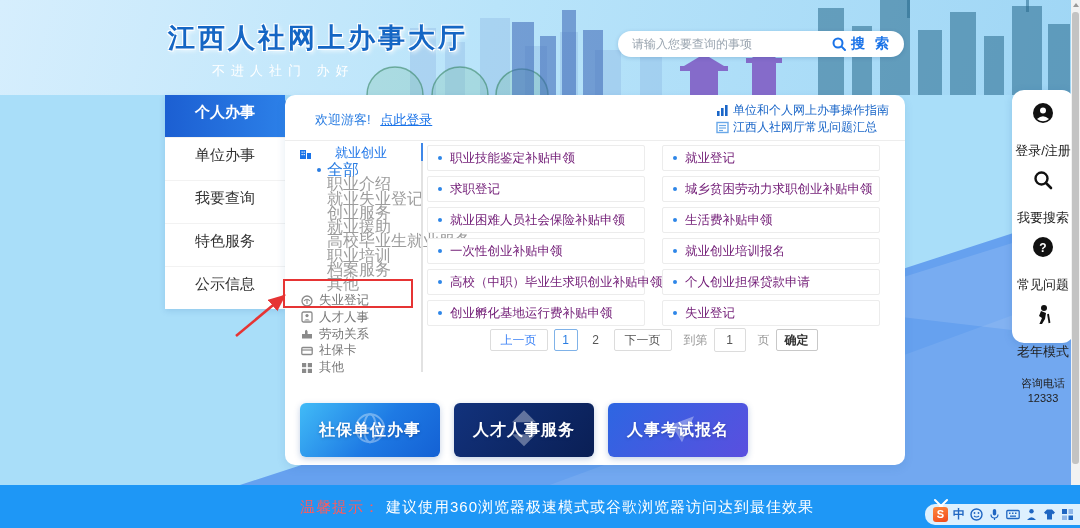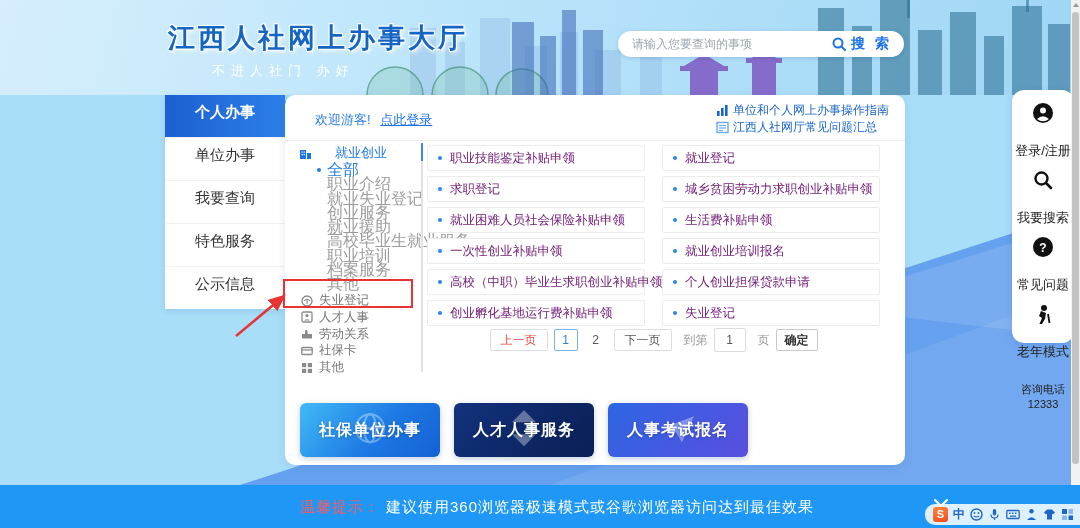--- a/index.html
+++ b/index.html
@@ -43,21 +43,21 @@
   .cat-other{display:flex;align-items:center;gap:6px;height:15.8px;font-size:12.5px;color:#777;margin-left:2px;margin-top:1px;cursor:pointer;}
   .vline-blue{position:absolute;left:136px;top:48px;width:2px;height:18px;background:#3f87e8;}
   .vline-gray{position:absolute;left:136px;top:66px;width:2px;height:211px;background:#e2e2e2;}
   
   .svc-grid{position:absolute;left:142px;top:50px;display:grid;grid-template-columns:218px 218px;column-gap:17px;row-gap:5px;}
   .svc{height:24px;border:1px solid #ececec;border-radius:2px;display:flex;align-items:center;padding-left:10px;
     font-size:12.5px;color:#701a75;background:#fff;cursor:pointer;white-space:nowrap;}
   .svc::before{content:"";width:4px;height:4px;border-radius:50%;background:#2e86e8;margin-right:8px;flex:0 0 auto;}
   
   .pager{position:absolute;left:142px;top:233px;width:453px;display:flex;justify-content:center;align-items:center;gap:6px;font-size:12px;}
-  .pg-btn{height:22px;line-height:20px;padding:0 10px;border:1px solid #dcdcdc;border-radius:2px;background:#fff;color:#ef4444;box-sizing:border-box;cursor:pointer;}
+  .pg-btn{height:22px;line-height:20px;padding:0 10px;border:1px solid #dcdcdc;border-radius:2px;background:#fff;color:#3b82f6;box-sizing:border-box;cursor:pointer;}
   .pg-btn.next{color:#555;}
   .pg-num{width:24px;height:22px;line-height:20px;text-align:center;border:1px solid transparent;border-radius:2px;color:#555;box-sizing:border-box;cursor:pointer;}
   .pg-num.cur{border-color:#7fb2e8;color:#2a7de2;background:#fff;}
   .goto-label{color:#999;margin-left:6px;}
   .goto-input{width:26px;height:20px;border:1px solid #dcdcdc;border-radius:2px;text-align:center;font-size:12px;color:#555;outline:none;font-family:inherit;}
   .pg-confirm{height:22px;line-height:20px;padding:0 8px;border:1px solid #c8c8c8;border-radius:2px;background:#fff;color:#333;font-weight:bold;box-sizing:border-box;cursor:pointer;}
   
   .banners{position:absolute;left:15px;top:308px;display:flex;gap:14px;}
   .banner{width:140px;height:54px;border-radius:6px;display:flex;align-items:center;justify-content:center;color:#fff;
     font-size:16px;font-weight:bold;letter-spacing:1px;position:relative;overflow:hidden;cursor:pointer;
@@ -69,21 +69,21 @@
   .b3{background:linear-gradient(130deg,#12327c,#0a1f55);}
   .b4{background:linear-gradient(130deg,#2d66e2,#5a4fdf);}
   
   .hl-box{position:absolute;left:283px;top:279px;width:126px;height:25px;border:2px solid #e63434;z-index:6;pointer-events:none;}
   .hl-arrow{position:absolute;left:228px;top:284px;z-index:6;pointer-events:none;}
   
   .side-panel{position:absolute;left:1012px;top:90px;width:62px;height:253px;background:#fff;border-radius:12px;
     box-shadow:0 2px 8px rgba(30,90,160,.18);display:flex;flex-direction:column;align-items:center;padding-top:12px;box-sizing:border-box;z-index:3;}
   .sp-item{display:flex;flex-direction:column;align-items:center;gap:3px;margin-bottom:9px;cursor:pointer;}
   .sp-label{font-size:13px;color:#222;white-space:nowrap;margin-top:15px;}
-  .sp-phone{margin-top:12px;text-align:center;font-size:11px;color:#222;line-height:15px;}
+  .sp-phone{margin-top:6px;text-align:center;font-size:11px;color:#222;line-height:15px;}
   
   .scrollbar{position:absolute;left:1071px;top:0;width:9px;height:486px;background:#f2f2f2;z-index:4;}
   .sb-up{position:absolute;left:1.5px;top:3px;width:0;height:0;border-left:3px solid transparent;border-right:3px solid transparent;border-bottom:4px solid #999;}
   .sb-thumb{position:absolute;left:1px;top:12px;width:7px;height:452px;background:#c3c3c3;border-radius:3px;cursor:pointer;}
   
   .notice{position:absolute;left:0;top:485px;width:1080px;height:43px;background:#1e97f6;z-index:5;}
   .notice-text{position:absolute;left:300px;top:0;line-height:43px;font-size:15px;color:#fff;letter-spacing:1px;}
   .notice-prefix{color:#ff5b5b;margin-right:6px;}
   .notice-close{position:absolute;left:932px;top:12px;cursor:pointer;}
   

